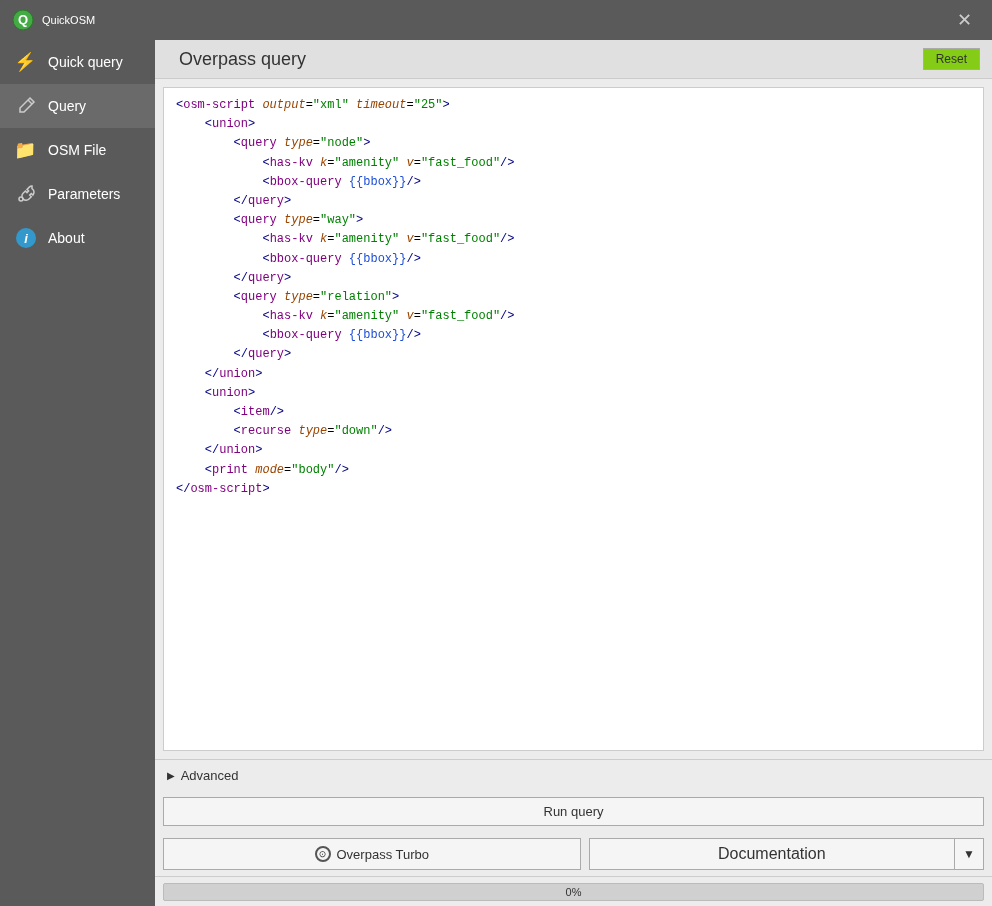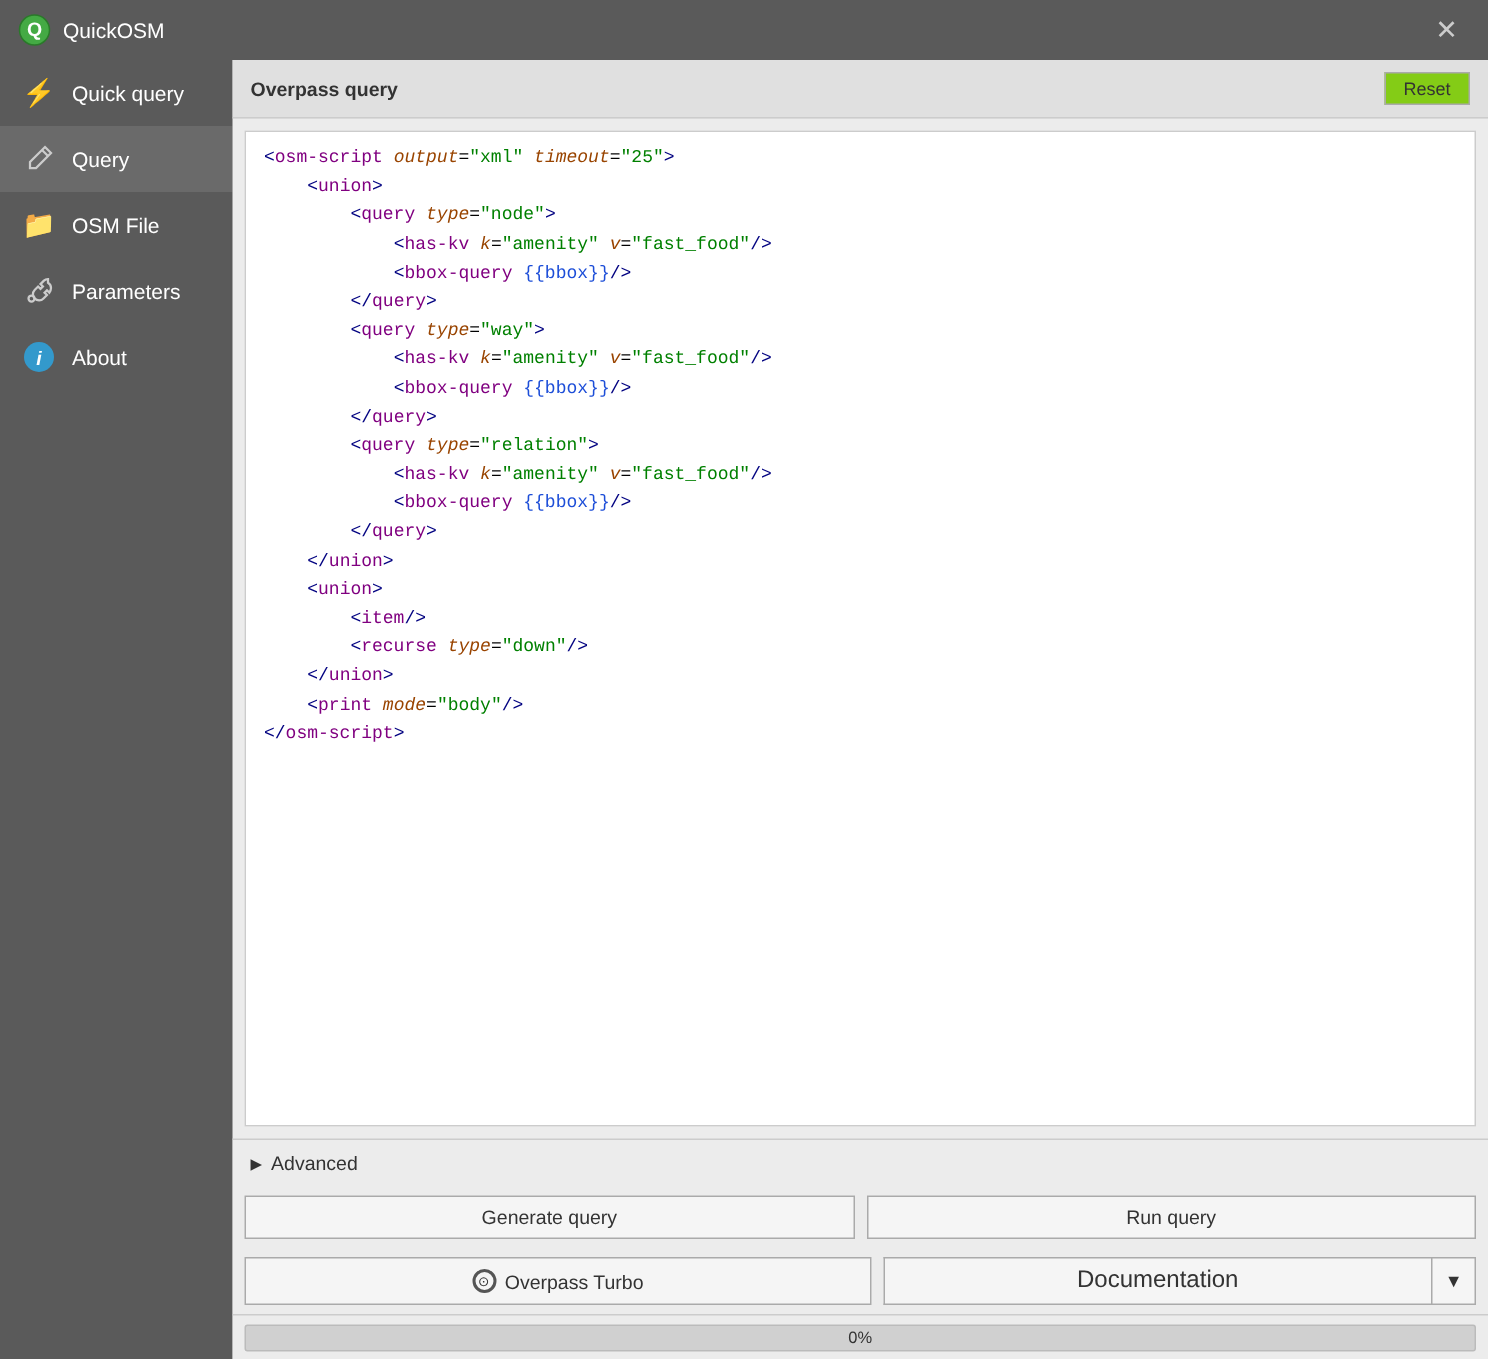--- a/index.html
+++ b/index.html
@@ -26,21 +26,21 @@
       padding: 0 12px;
       flex-shrink: 0;
     }
     .title-bar-logo {
       width: 22px;
       height: 22px;
       margin-right: 8px;
     }
     .title-bar-text {
       color: #ffffff;
-      font-size: 14px;
+      font-size: 11px;
       font-weight: normal;
       flex: 1;
     }
     .title-bar-close {
       color: #cccccc;
       font-size: 18px;
       cursor: pointer;
       background: none;
       border: none;
       padding: 4px 8px;
@@ -100,23 +100,24 @@
     .panel-header {
       background: #e0e0e0;
       padding: 8px 12px;
       display: flex;
       align-items: center;
       justify-content: space-between;
       border-bottom: 1px solid #cccccc;
       flex-shrink: 0;
     }
     .panel-title {
-      font-size: 13px;
+      font-size: 18px;
       color: #333333;
-      font-weight: bold;
+      font-weight: normal;
+      margin-left: 12px;
     }
     .reset-btn {
       background: #84cc16;
       border: 1px solid #aaaaaa;
       padding: 3px 12px;
       font-size: 12px;
       cursor: pointer;
       color: #333;
     }
 
@@ -321,21 +322,20 @@
         <div class="code-line">    <span class="tag-blue">&lt;</span><span class="tag-name">print</span> <span class="attr-name">mode</span>=<span class="attr-val">"body"</span><span class="tag-blue">/&gt;</span></div>
         <div class="code-line"><span class="tag-blue">&lt;/</span><span class="tag-name">osm-script</span><span class="tag-blue">&gt;</span></div>
       </div>
 
       <div class="advanced-section">
         <span class="advanced-arrow">▶</span>
         <span class="advanced-label">Advanced</span>
       </div>
 
       <div class="buttons-row">
-        <button class="action-btn">Generate query</button>
         <button class="action-btn">Run query</button>
       </div>
 
       <div class="buttons-row">
         <button class="action-btn" style="display:flex;align-items:center;justify-content:center;gap:6px;">
           <span style="width:16px;height:16px;border-radius:50%;border:2px solid #555;display:inline-flex;align-items:center;justify-content:center;font-size:9px;">⊙</span>
           <span>Overpass Turbo</span>
         </button>
         <div class="action-btn-split">
           <button class="main-part">Documentation</button>

